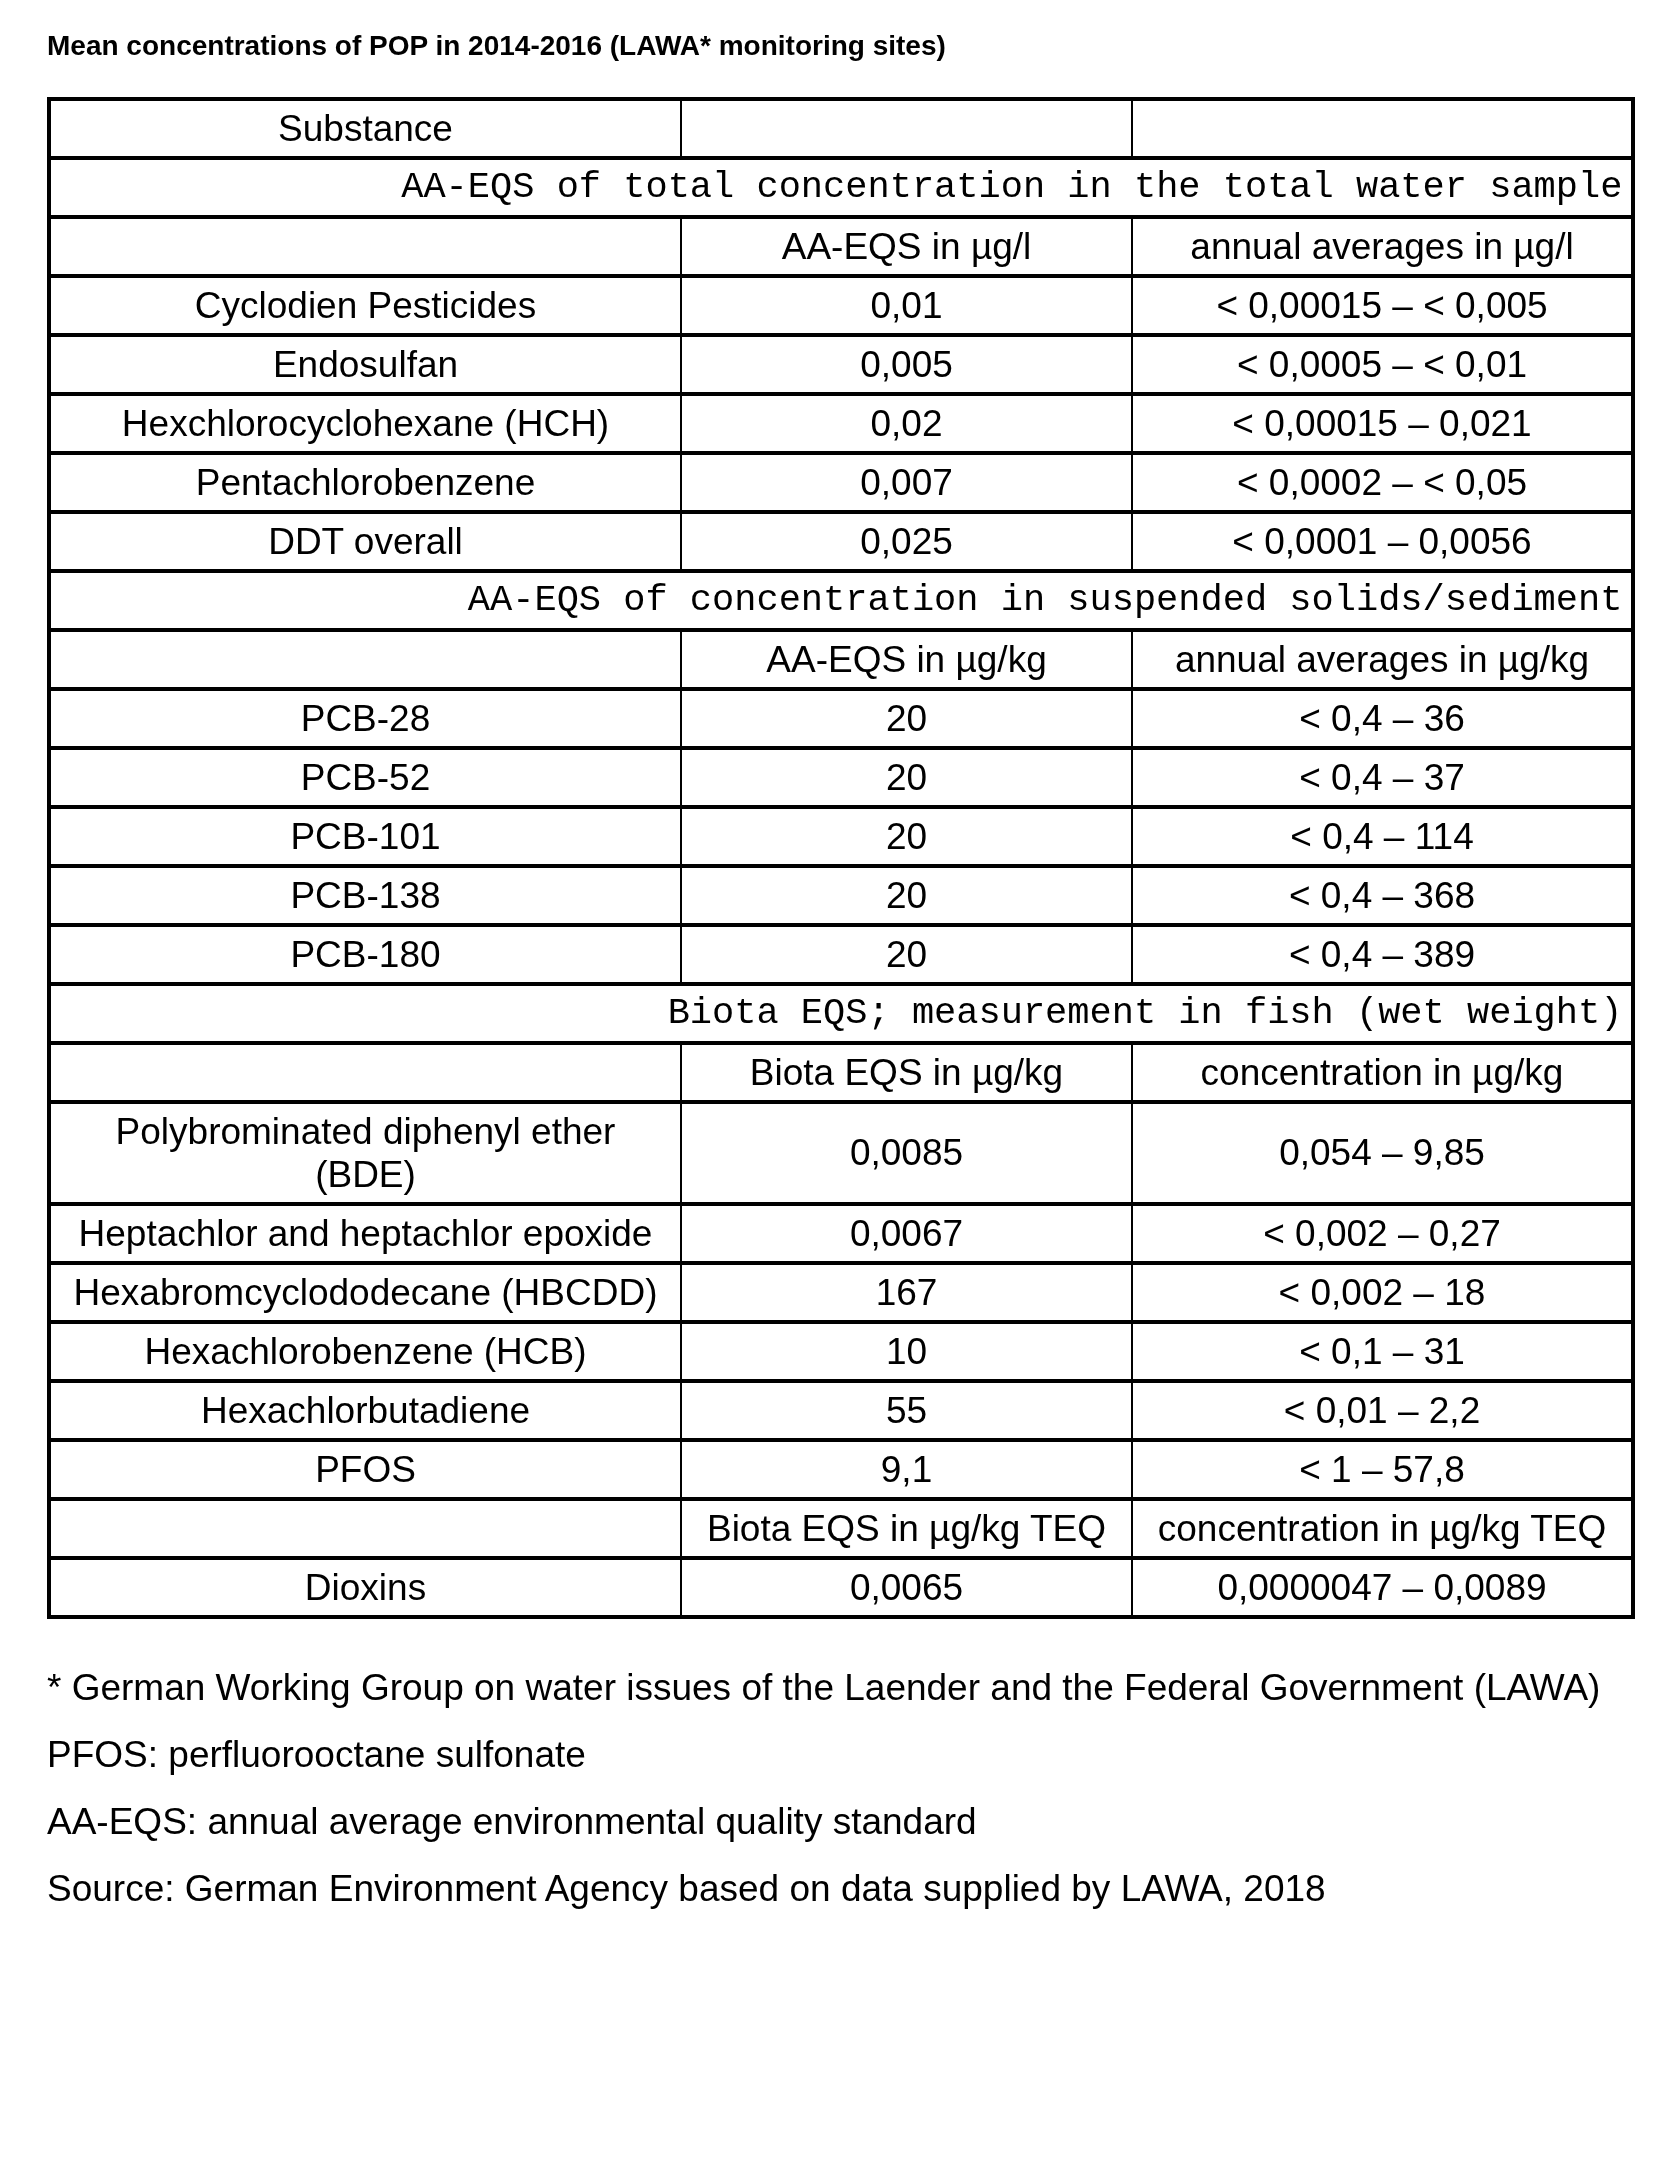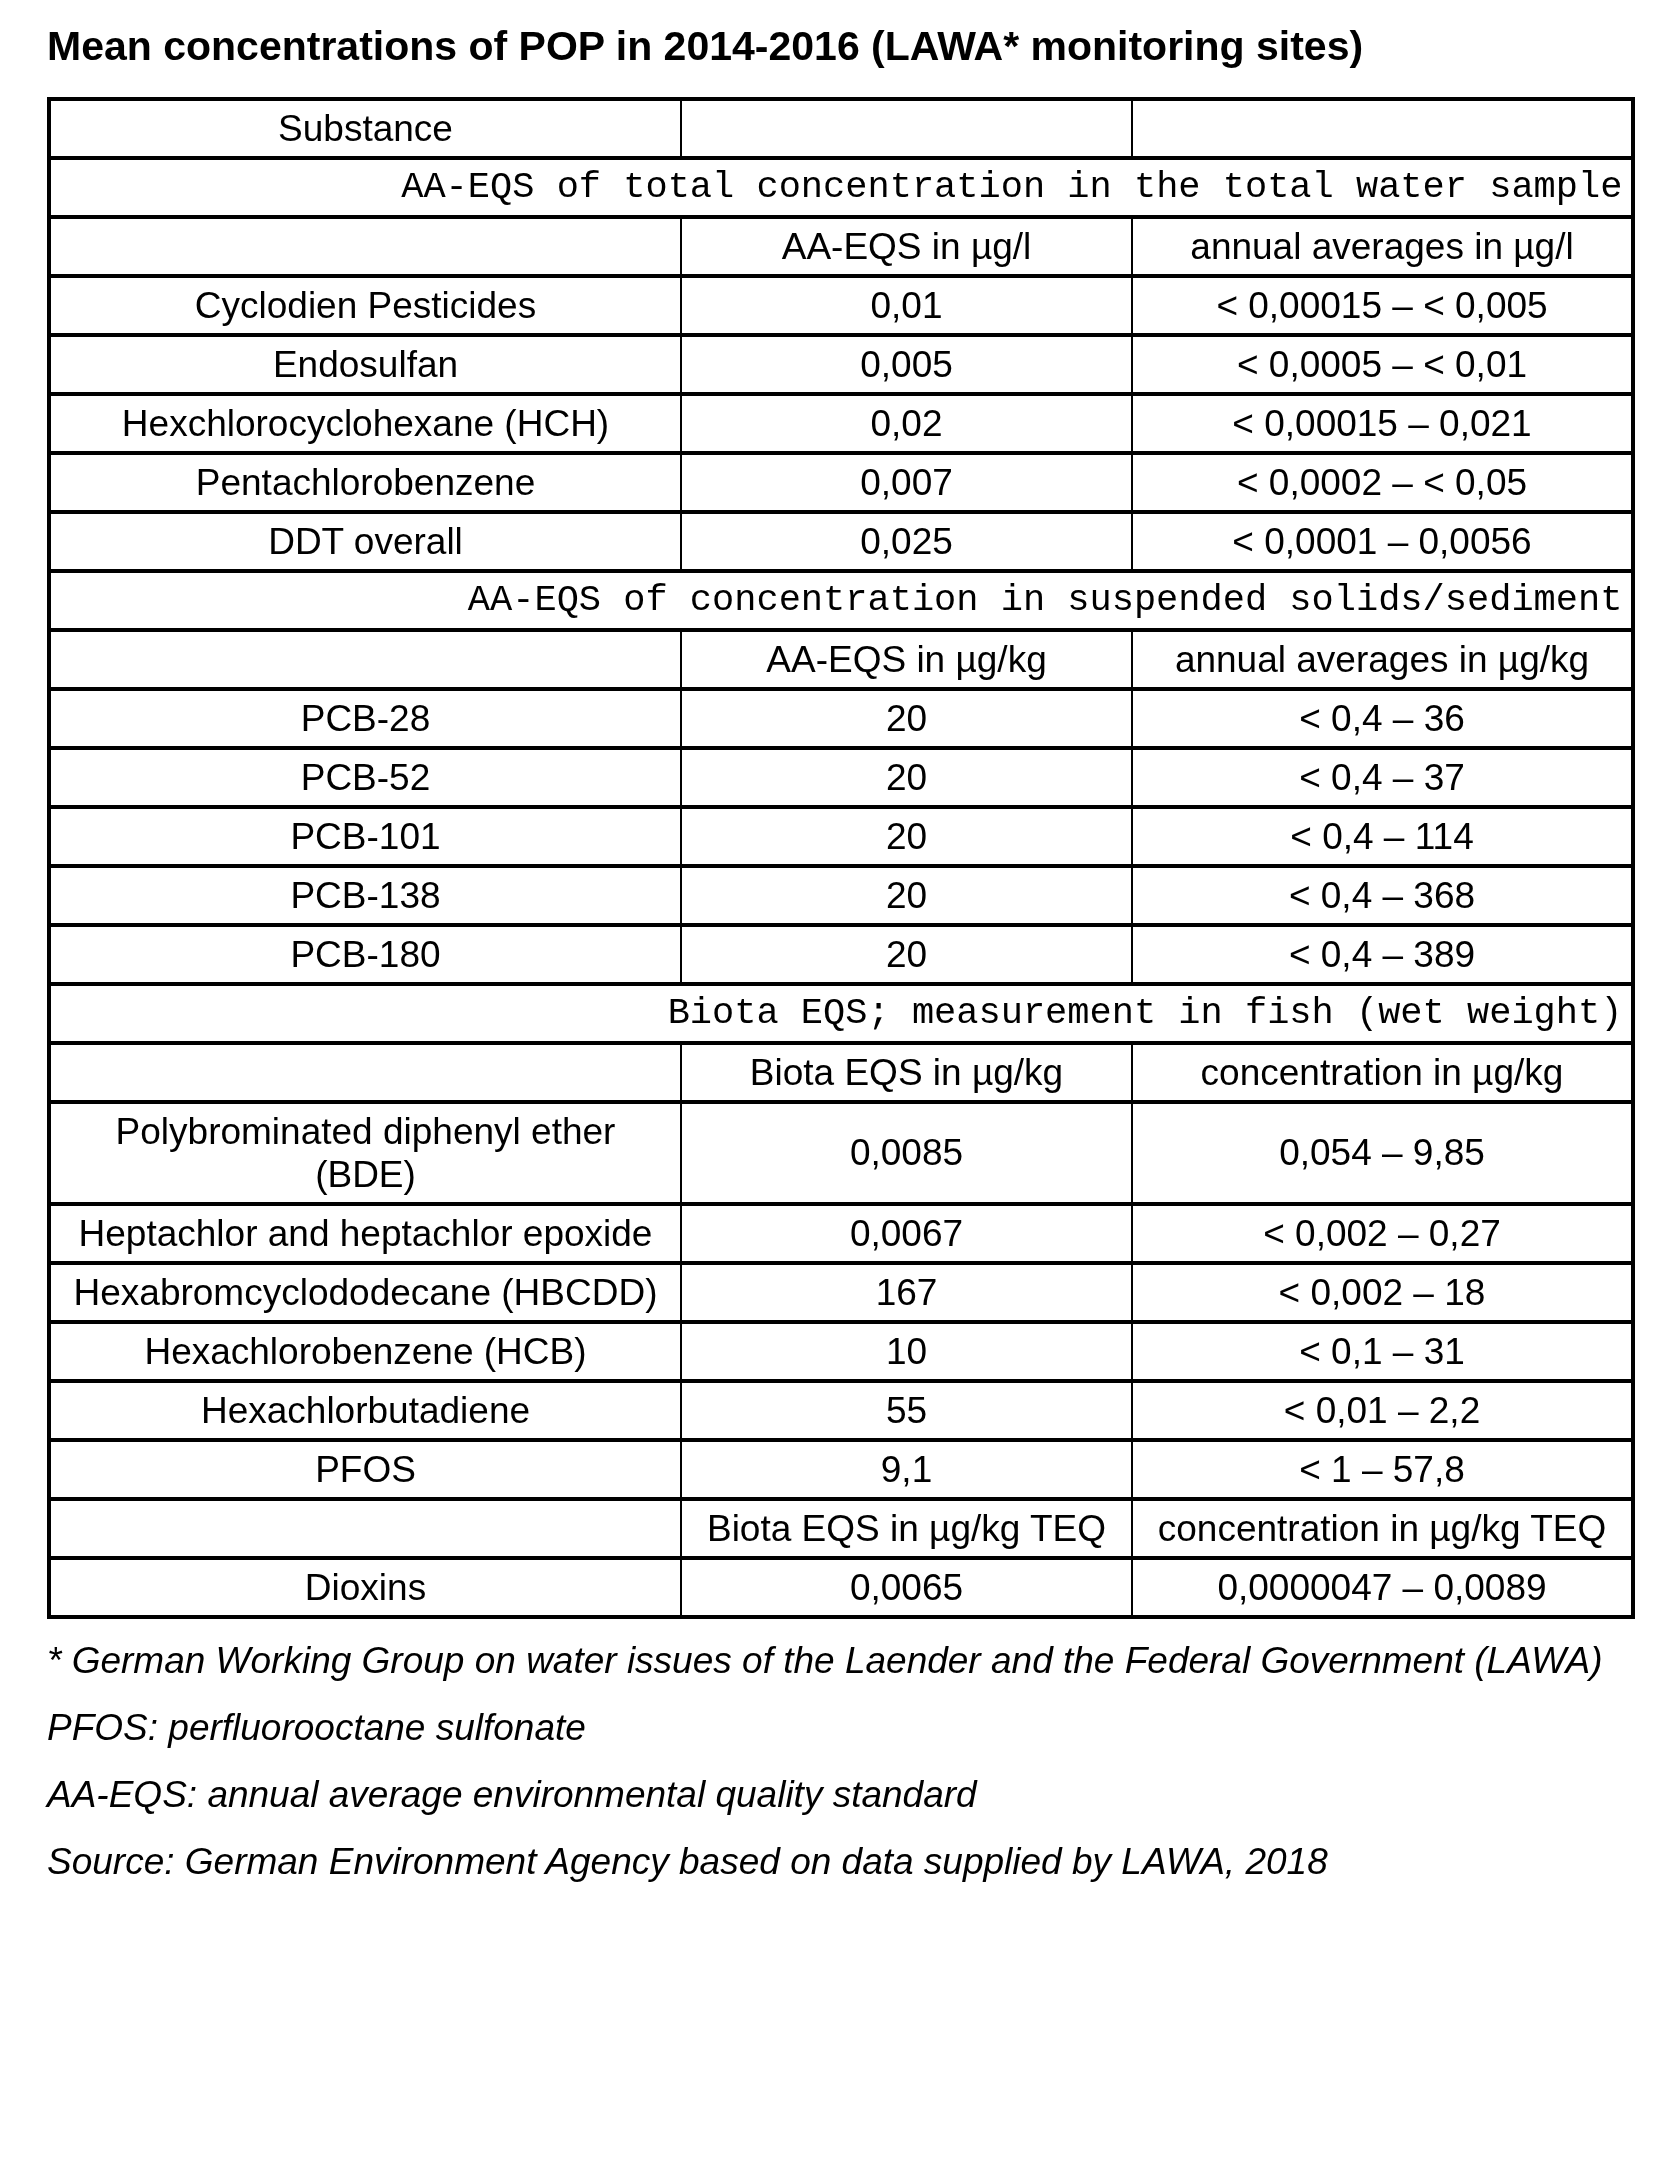--- a/index.html
+++ b/index.html
@@ -5,21 +5,21 @@
   html, body { margin: 0; padding: 0; background: #ffffff; }
   body {
     width: 1672px; height: 2181px;
     font-family: "Liberation Sans", sans-serif;
     color: #000;
   }
   .page { width: 1672px; height: 2181px; overflow: hidden; }
   .page-title {
     margin: 0;
     padding: 20.6px 0 0 47px;
-    font-size: 41px;
+    font-size: 28px;
     font-weight: bold;
     letter-spacing: 0px;
     line-height: 50px;
   }
   table.pop-table {
     border-collapse: collapse;
     table-layout: fixed;
     width: 1583px;
     margin: 26px 0 0 47px;
     border: 4.3px solid #000;
@@ -33,21 +33,21 @@
     border-bottom-width: 4.3px;
     font-size: 37px;
     line-height: 43px;
     padding: 6px 8.6px;
     vertical-align: middle;
     background: #fff;
   }
   td.c1 { text-align: center; padding-left: 10.3px; padding-right: 10.3px; }
   td.c2, td.c3 { text-align: center; }
   tr.section-row td { text-align: right; font-family: Liberation Mono, monospace; }
-  .footnotes { margin: 20px 0 0 47px; font-style: italic; }
+  .footnotes { margin: 47px 0 0 47px; }
   .footnotes p {
     margin: 0 0 24px 0;
     font-size: 37px;
     line-height: 43px;
   }
 </style>
 </head>
 <body>
 
 <div class="page">

